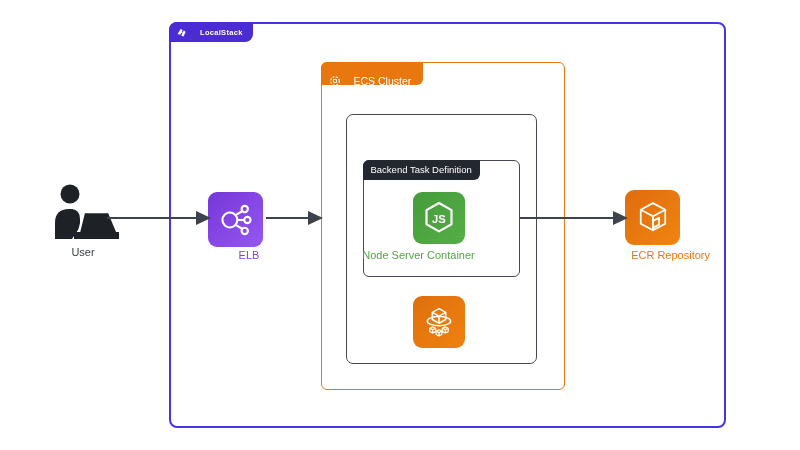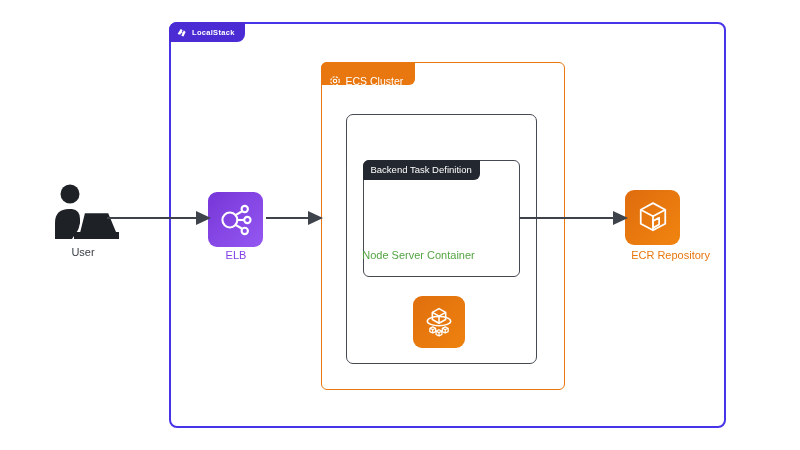--- a/index.html
+++ b/index.html
@@ -8,21 +8,21 @@
     font-family:"Liberation Sans",sans-serif;
   }
   
   .box{position:absolute;box-sizing:border-box;border-radius:8px;}
   .localstack-box{left:169px;top:22px;width:557px;height:406px;border:2px solid #4733e8;}
   .ecs-box{left:319px;top:60px;width:244px;height:328px;border:1.5px solid #e8770f;border-radius:6px;}
   .service-box{left:344px;top:112px;width:191px;height:250px;border:1.5px solid #454a52;border-radius:7px;background:#fff;}
   .task-box{left:362px;top:159px;width:157px;height:117px;border:1.5px solid #454a52;border-radius:6px;background:#fff;}
   
   .tab{
-    position:absolute;left:-2px;top:-2px;display:flex;align-items:center;gap:5px;
+    position:absolute;left:-2px;top:-2px;display:flex;align-items:center;gap:13px;
     color:#ffffff;white-space:nowrap;box-sizing:border-box;
   }
   .tab-localstack{
     height:20px;padding:0 10px 0 7px;background:#4a2bd4;border-radius:8px 0 8px 0;
     font-size:7.5px;font-weight:bold;letter-spacing:.3px;
   }
   .tab-ecs{
     left:-1.5px;top:-1.5px;height:23px;padding:16px 12px 0 8px;background:#e8770f;
     border-radius:6px 0 6px 0;font-size:10.5px;
   }
@@ -32,21 +32,21 @@
   }
   .tab-dark.small{height:20px;padding:0 8px;font-size:9.5px;border-radius:6px 0 6px 0;}
   
   .icon-card{position:absolute;border-radius:9px;display:flex;align-items:center;justify-content:center;}
   .icon-node{left:413px;top:192px;width:52px;height:52px;background:linear-gradient(135deg,#459c3b,#55ae46);}
   .icon-ecs{left:413px;top:296px;width:52px;height:52px;background:linear-gradient(135deg,#e06f0d,#ee820f);}
   .icon-elb{left:208px;top:192px;width:55px;height:55px;background:linear-gradient(135deg,#7636d8,#9558f2);}
   .icon-ecr{left:625px;top:190px;width:55px;height:55px;background:linear-gradient(135deg,#df6c0e,#f1850f);}
   .node-label{position:absolute;text-align:center;font-size:11px;}
   .lbl-user{left:48px;top:246px;width:70px;color:#3a4046;}
-  .lbl-elb{left:196px;top:249px;width:80px;color:#8140e8;}
+  .lbl-elb{left:209px;top:249px;width:80px;color:#8140e8;}
   .lbl-node{left:340px;top:249px;width:157px;color:#54a544;}
   .lbl-ecr{left:595px;top:249px;width:115px;color:#e8770f;text-align:right;}
   .user-figure{position:absolute;left:50px;top:183px;width:70px;height:57px;}
   .arrow-layer{position:absolute;left:0;top:0;width:800px;height:450px;pointer-events:none;}
 </style>
 </head>
 <body>
 
 <div class="canvas">
 
@@ -73,20 +73,26 @@
 
         <div class="box task-box" style="left:16.5px;top:45.5px;">
           <div class="tab tab-dark small">
             <span>Backend Task Definition</span>
           </div>
         </div>
       </div>
     </div>
   </div>
 
+  <div class="icon-card icon-node">
+    <svg width="40" height="40" viewBox="0 0 48 48">
+      <path d="M24 6 L39 14.5 L39 31.5 L24 40 L9 31.5 L9 14.5 Z" fill="none" stroke="#ffffff" stroke-width="2.6" stroke-linejoin="round"></path>
+      <text x="24" y="29.5" text-anchor="middle" font-family="Liberation Sans, sans-serif" font-size="13.5" font-weight="bold" fill="#ffffff">JS</text>
+    </svg>
+  </div>
   <div class="node-label lbl-node">Node Server Container</div>
 
   <div class="icon-card icon-ecs">
     <svg width="40" height="40" viewBox="0 0 48 48">
       <ellipse cx="24" cy="23" rx="14" ry="5.5" fill="none" stroke="#ffffff" stroke-width="1.8"></ellipse>
       <path d="M24 8 L32 12.5 L32 21 L24 25.5 L16 21 L16 12.5 Z" fill="none" stroke="#ffffff" stroke-width="1.9" stroke-linejoin="round"></path>
       <path d="M16 12.5 L24 17 L32 12.5 M24 17 L24 25.5" fill="none" stroke="#ffffff" stroke-width="1.9" stroke-linejoin="round"></path>
       <g fill="none" stroke="#ffffff" stroke-width="1.5" stroke-linejoin="round">
         <path d="M13 31.5 L16.5 29.8 L20 31.5 L20 35.5 L16.5 37.2 L13 35.5 Z M13 31.5 L16.5 33.2 L20 31.5 M16.5 33.2 L16.5 37.2"></path>
         <path d="M28 31.5 L31.5 29.8 L35 31.5 L35 35.5 L31.5 37.2 L28 35.5 Z M28 31.5 L31.5 33.2 L35 31.5 M31.5 33.2 L31.5 37.2"></path>

